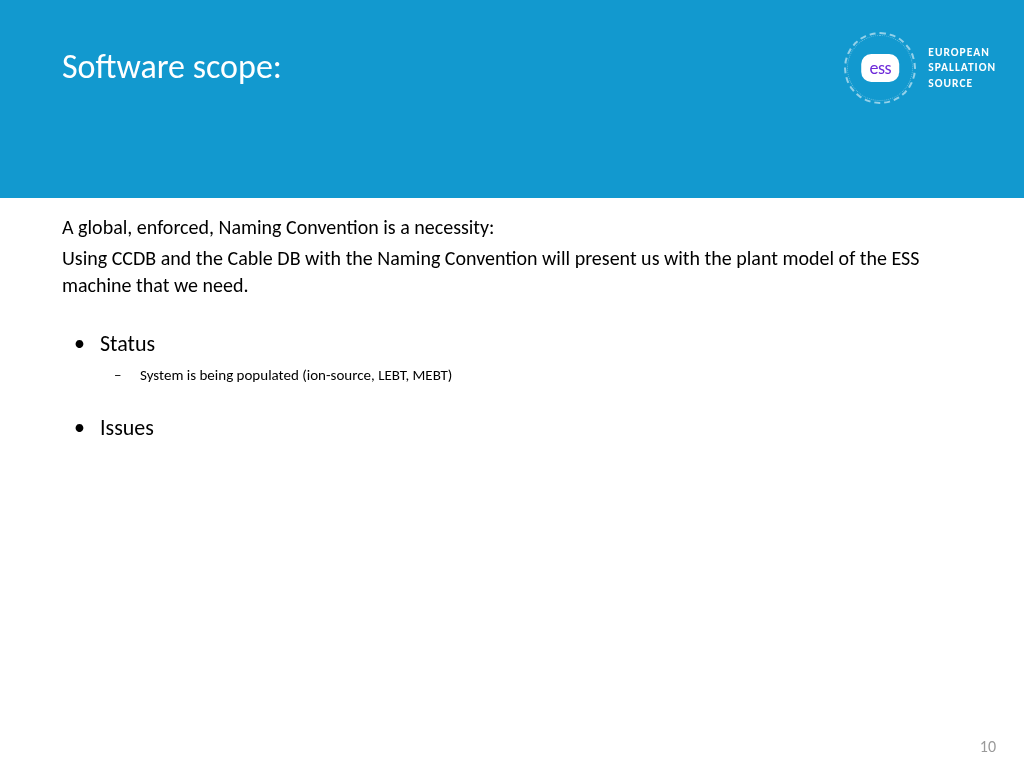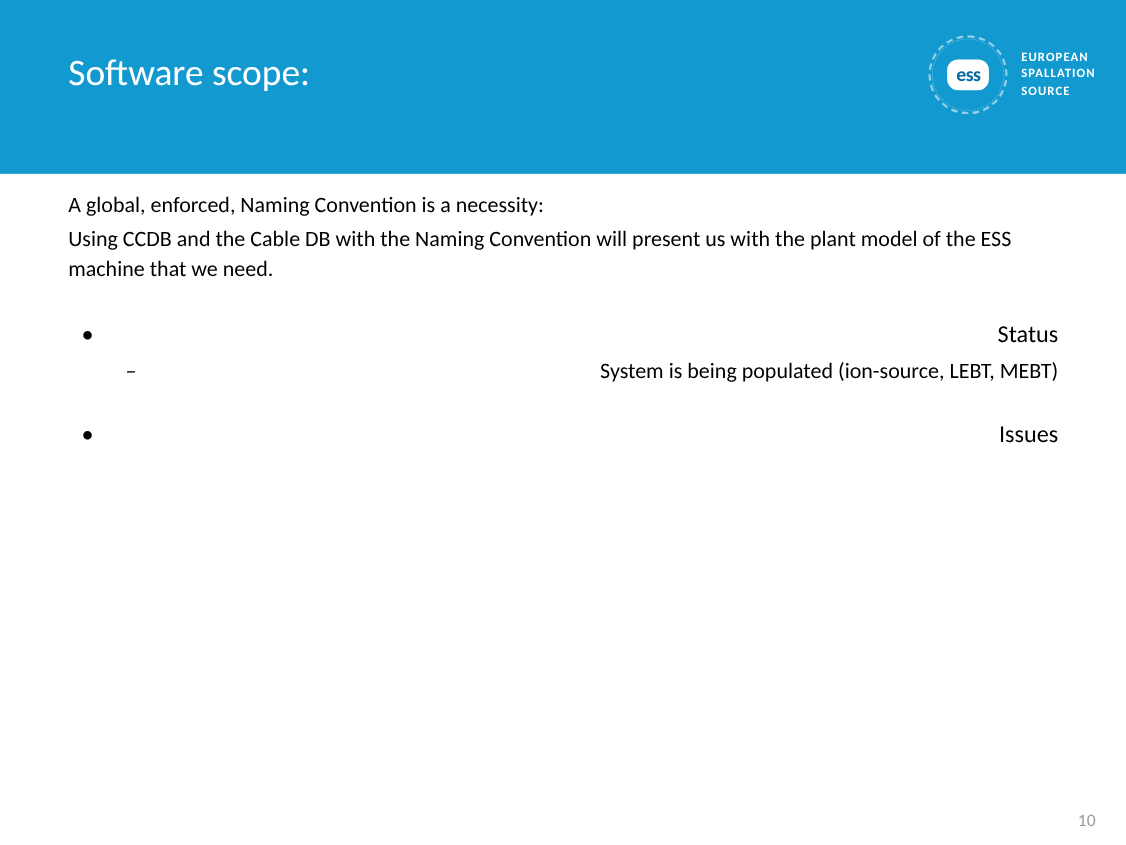--- a/index.html
+++ b/index.html
@@ -6,21 +6,21 @@
   body {
     width: 1024px;
     height: 768px;
     font-family: Calibri, "Segoe UI", Arial, sans-serif;
     background: #ffffff;
     overflow: hidden;
     position: relative;
   }
   .header {
     background: #1299cf;
-    height: 158px;
+    height: 198px;
     padding: 45px 0 0 62px;
     position: relative;
   }
   .title {
     color: #ffffff;
     font-size: 34px;
     font-weight: 300;
     line-height: 1.3;
   }
   .logo-block {
@@ -46,57 +46,57 @@
     position: absolute;
     inset: 3px;
     border: 1px dotted rgba(255,255,255,0.35);
     border-radius: 50%;
   }
   .logo-inner {
     position: absolute;
     top: 50%; left: 50%;
     transform: translate(-50%, -50%);
     background: #ffffff;
-    color: #0369a1;
-    font-weight: 700;
+    color: #6d28d9;
+    font-weight: 400;
     font-size: 18px;
     padding: 3px 8px;
     border-radius: 10px;
     letter-spacing: -0.5px;
   }
   .logo-text {
     color: #ffffff;
     font-size: 11.5px;
     line-height: 1.35;
     letter-spacing: 1px;
     font-weight: 700;
   }
   .content {
     padding: 16px 62px 0 62px;
     color: #000000;
     font-size: 20px;
     line-height: 1.35;
   }
   .intro1 { margin-bottom: 4px; }
   .intro2 { margin-bottom: 30px; }
-  .bullet-block { margin-bottom: 28px; padding-left: 38px; text-align: right; }
+  .bullet-block { margin-bottom: 28px; padding-left: 38px; }
   .bullet {
     font-size: 22px;
     position: relative;
     margin-bottom: 6px;
   }
   .bullet::before {
     content: "•";
     position: absolute;
     left: -26px;
     top: 0;
     font-size: 22px;
   }
   .sub {
-    font-size: 20px;
+    font-size: 15px;
     position: relative;
     padding-left: 40px;
     margin-bottom: 4px;
     line-height: 1.35;
   }
   .sub::before {
     content: "–";
     position: absolute;
     left: 14px;
     top: 0;

